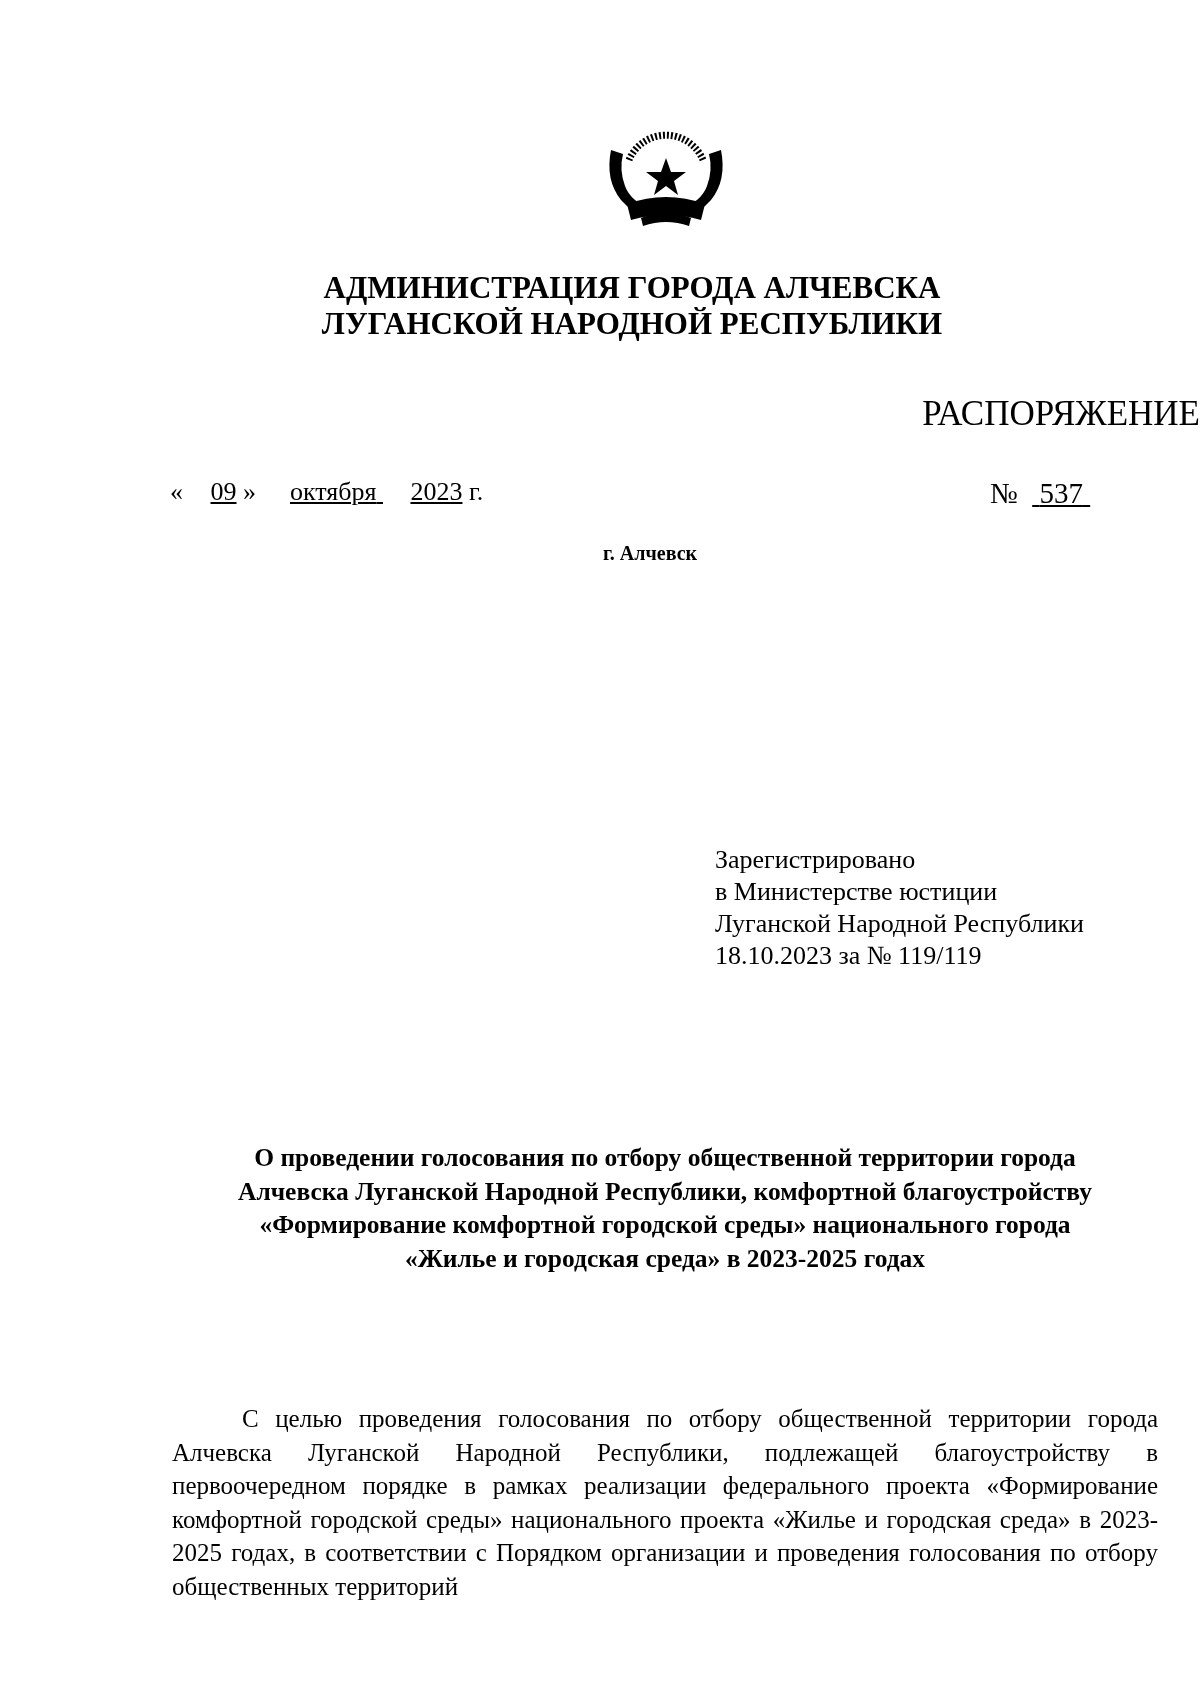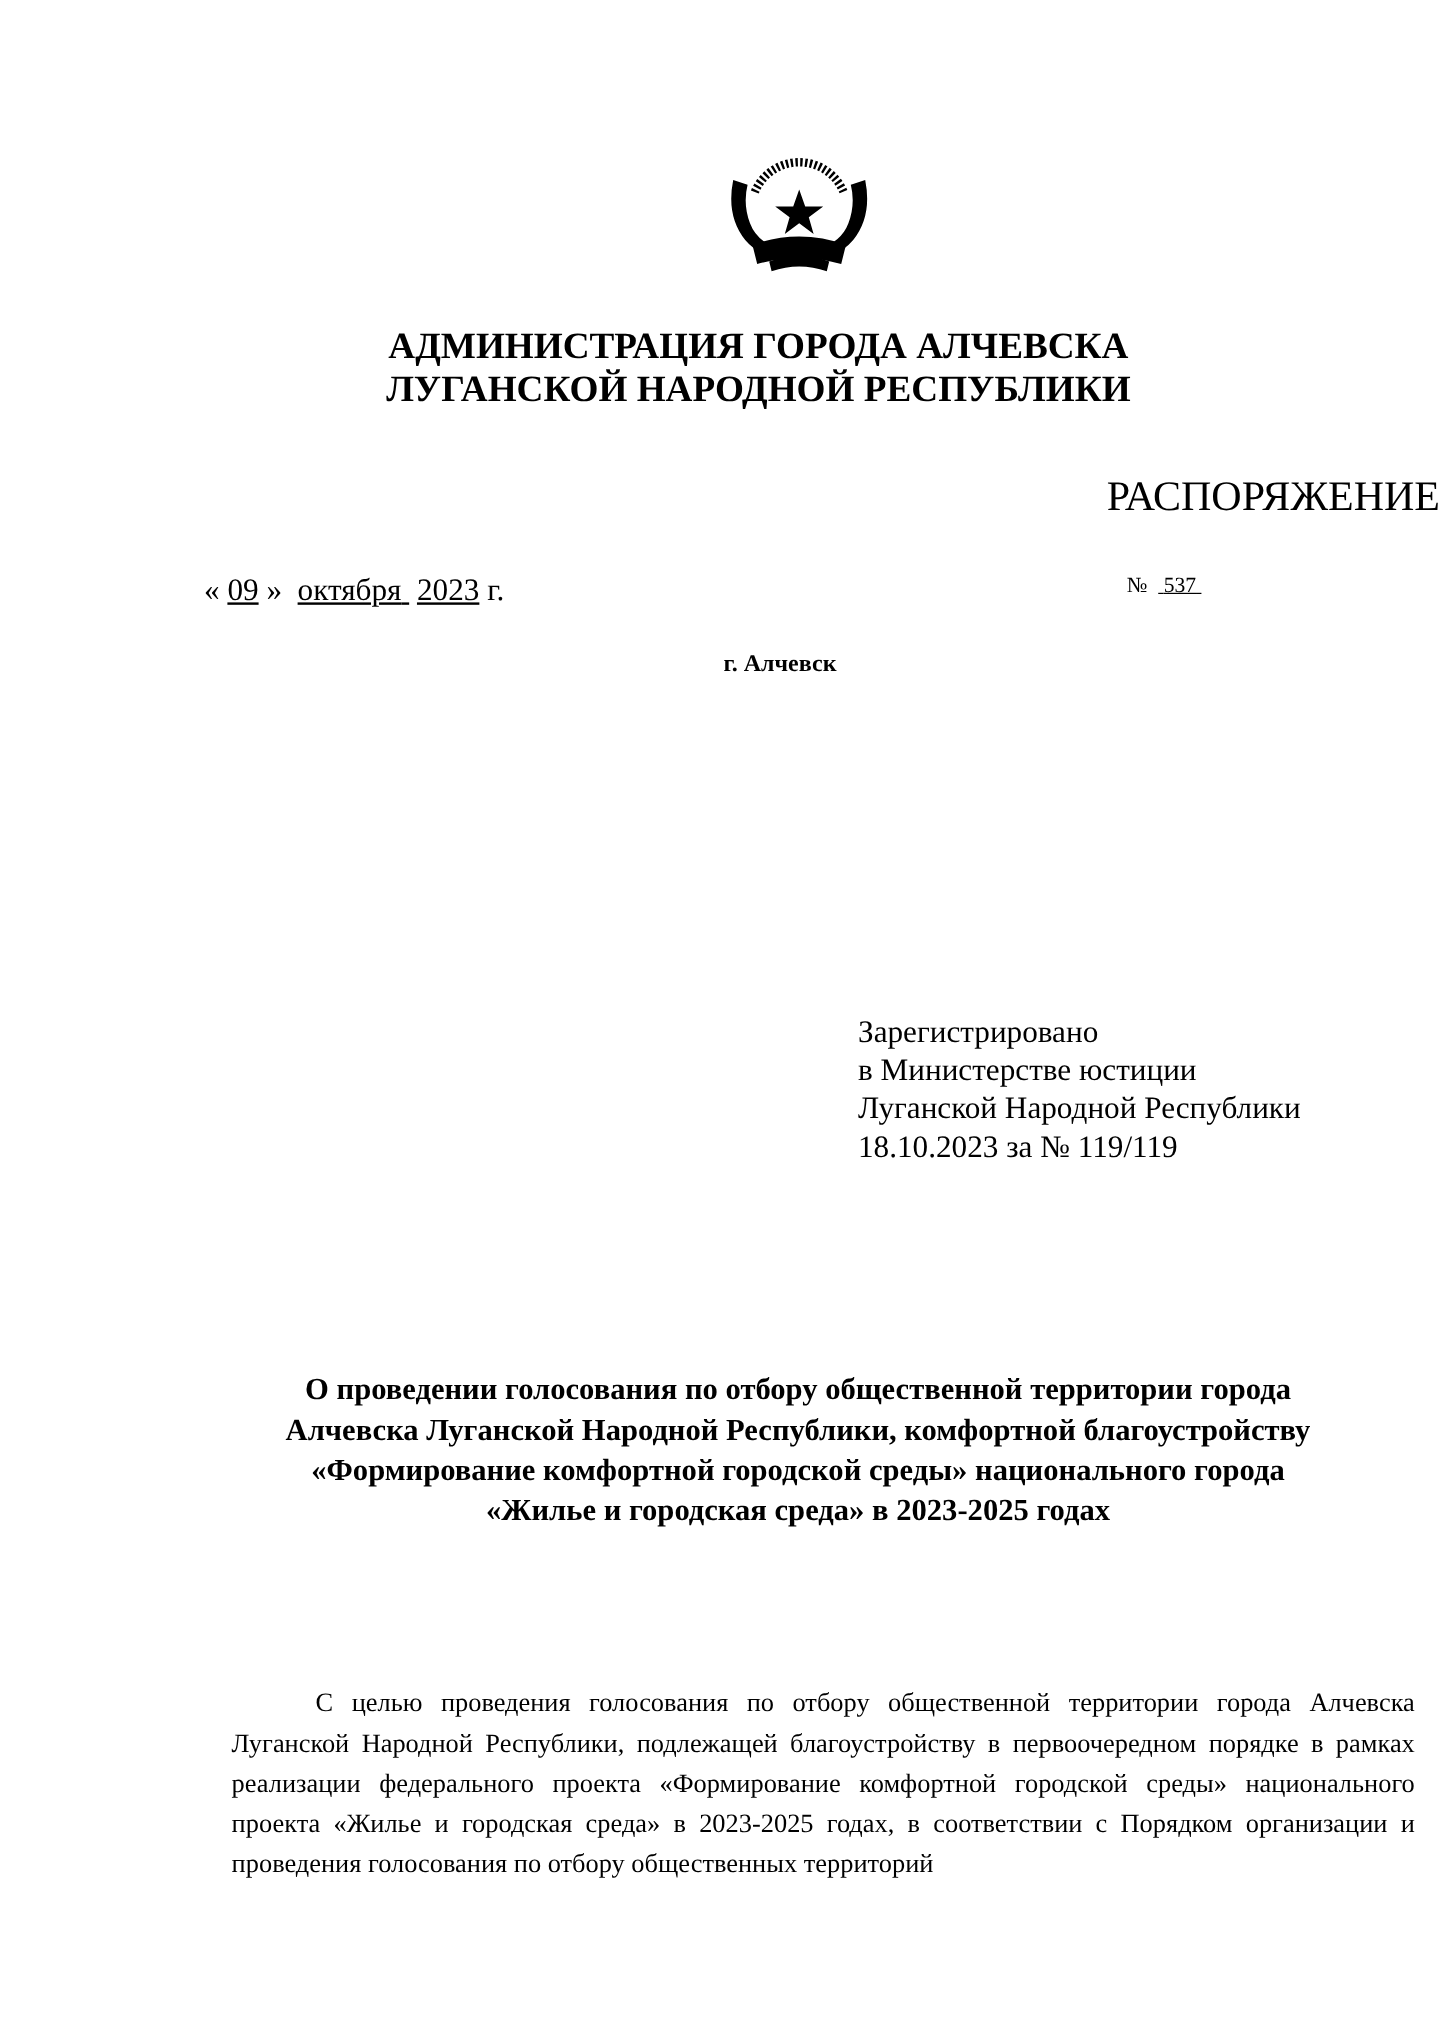--- a/index.html
+++ b/index.html
@@ -11,38 +11,37 @@
   .org {
     position: absolute; left: 0; width: 1200px; text-align: center;
     font-weight: bold; font-size: 31px; line-height: 36px; top: 270px;
     padding-left: 64px; box-sizing: border-box;
   }
   .doctype {
     position: absolute; left: 0; width: 1200px; text-align: right;
     font-size: 35px; top: 394px; padding-left: 58px; box-sizing: border-box;
   }
   .date-line { position: absolute; left: 170px; top: 477px; font-size: 26px; }
-  .date-line u { text-decoration: underline; }
-  .num-line { position: absolute; left: 939px; top: 477px; font-size: 18px; }
+  .date-line u { text-decoration: underline; margin-left: 21px; }
+  .num-line { position: absolute; left: 990px; top: 477px; font-size: 29px; }
   .city {
     position: absolute; left: 603px; top: 542px; font-size: 20px; font-weight: bold;
   }
   .reg {
     position: absolute; left: 715px; top: 844px; font-size: 26px; line-height: 32px;
   }
   .reg div { white-space: nowrap; }
   .title {
     position: absolute; left: 170px; width: 990px; top: 1141px;
     text-align: center; font-weight: bold; font-size: 25.5px; line-height: 33.5px;
   }
   .body-text {
     position: absolute; left: 172px; width: 986px; top: 1402px;
-    font-size: 22px; line-height: 33.6px; text-align: justify;
+    font-size: 25px; line-height: 33.6px; text-align: justify;
     text-indent: 70px;
-    margin-left: 21px;
   }
 </style>
 </head>
 <body>
 
 <div class="emblem">
   <svg width="130" height="110" viewBox="0 0 130 110">
 
     <path d="M28 40 A40 40 0 0 1 102 40" fill="none" stroke="#000" stroke-width="7" stroke-dasharray="2 2"></path>
 

